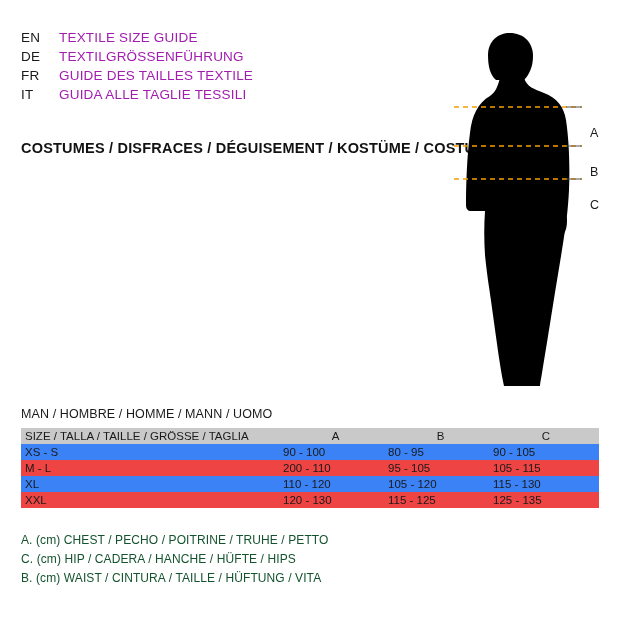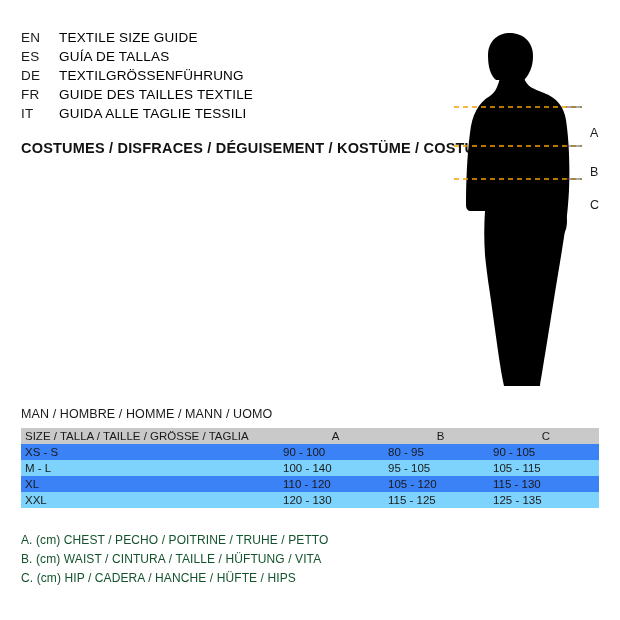--- a/index.html
+++ b/index.html
@@ -34,21 +34,21 @@
     height: 19px;
     font-size: 13.5px;
     letter-spacing: 0.2px;
   }
   .lang-code {
     width: 38px;
     flex: 0 0 38px;
     color: #1a1a1a;
   }
   .lang-text {
-    color: #000000;
+    color: #a21caf;
   }
 
   .costumes-line {
     position: absolute;
     left: 21px;
     top: 140px;
     font-size: 14.5px;
     font-weight: bold;
     letter-spacing: 0.2px;
     color: #121212;
@@ -106,21 +106,21 @@
     text-align: center;
   }
   table.size-table thead th.label-col {
     text-align: left;
     padding-left: 4px;
   }
   table.size-table tbody tr.odd {
     background: #3b82f6;
   }
   table.size-table tbody tr.even {
-    background: #7dd3fc;
+    background: #ef4444;
   }
   table.size-table tbody td {
     text-align: left;
   }
   table.size-table tbody td.label-col {
     text-align: left;
     padding-left: 4px;
   }
   col.c-label { width: 262px; }
   col.c-a { width: 105px; }
@@ -142,24 +142,20 @@
 </style>
 </head>
 <body>
 
 <div class="page">
 
   <div class="lang-block">
     <div class="lang-row">
       <span class="lang-code">EN</span>
       <span class="lang-text">TEXTILE SIZE GUIDE</span>
-    </div>
-    <div class="lang-row">
-      <span class="lang-code">ES</span>
-      <span class="lang-text">GUÍA DE TALLAS</span>
     </div>
     <div class="lang-row">
       <span class="lang-code">DE</span>
       <span class="lang-text">TEXTILGRÖSSENFÜHRUNG</span>
     </div>
     <div class="lang-row">
       <span class="lang-code">FR</span>
       <span class="lang-text">GUIDE DES TAILLES TEXTILE</span>
     </div>
     <div class="lang-row">
@@ -233,38 +229,38 @@
     </thead>
     <tbody>
       <tr class="odd">
         <td class="label-col">XS - S</td>
         <td>90 - 100</td>
         <td>80 - 95</td>
         <td>90 - 105</td>
       </tr>
       <tr class="even">
         <td class="label-col">M - L</td>
-        <td>100 - 140</td>
+        <td>200 - 110</td>
         <td>95 - 105</td>
         <td>105 - 115</td>
       </tr>
       <tr class="odd">
         <td class="label-col">XL</td>
         <td>110 - 120</td>
         <td>105 - 120</td>
         <td>115 - 130</td>
       </tr>
       <tr class="even">
         <td class="label-col">XXL</td>
         <td>120 - 130</td>
         <td>115 - 125</td>
         <td>125 - 135</td>
       </tr>
     </tbody>
   </table>
 
   <div class="legend">
     <div class="legend-row">A. (cm) CHEST / PECHO / POITRINE / TRUHE / PETTO</div>
+    <div class="legend-row">C. (cm) HIP / CADERA / HANCHE / HÜFTE / HIPS</div>
     <div class="legend-row">B. (cm) WAIST / CINTURA / TAILLE / HÜFTUNG / VITA</div>
-    <div class="legend-row">C. (cm) HIP / CADERA / HANCHE / HÜFTE / HIPS</div>
   </div>
 
 </div>
 
 </body></html>

